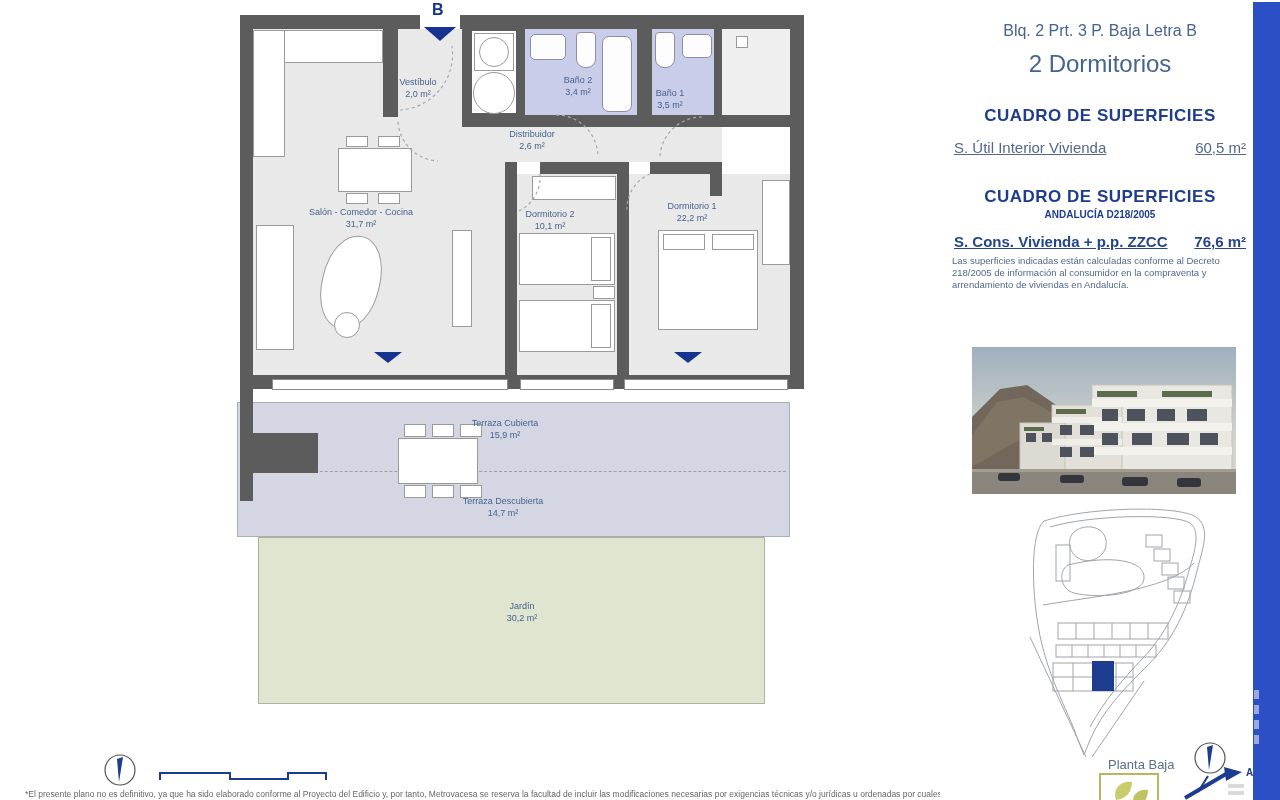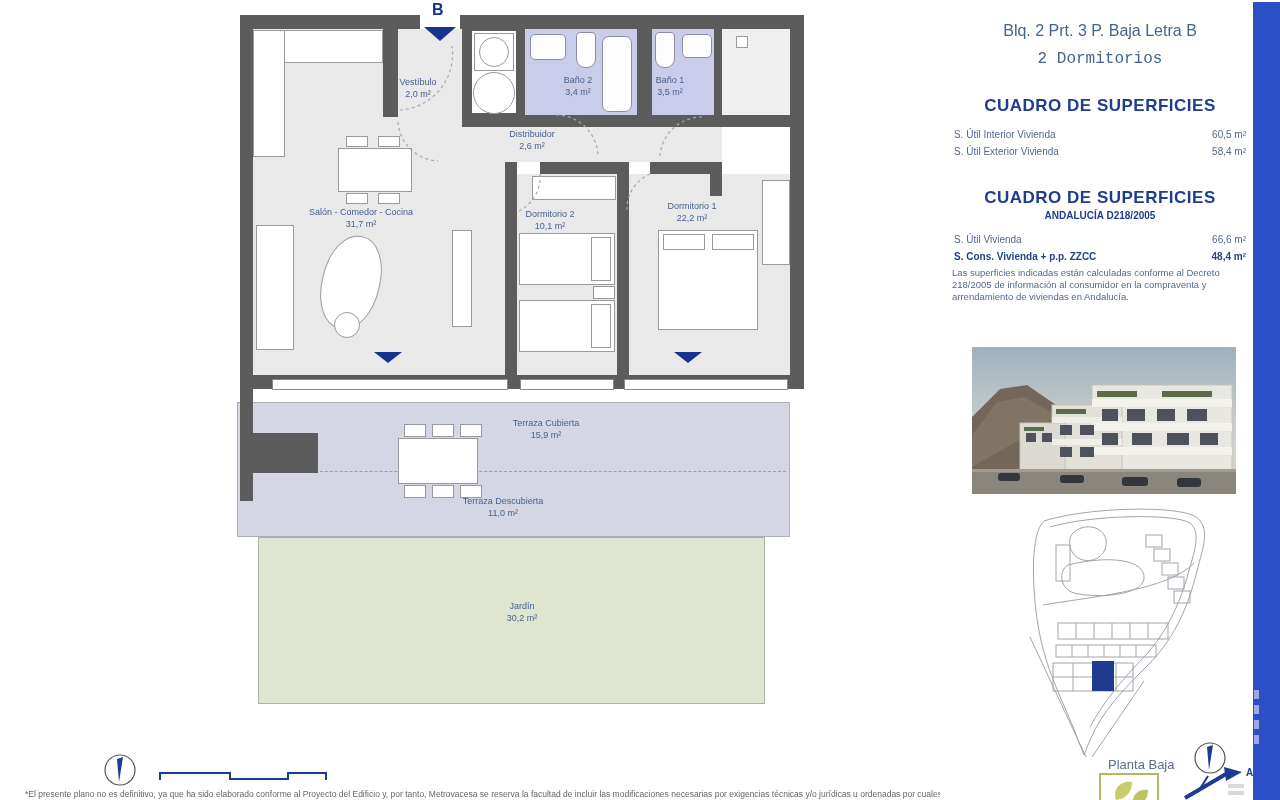--- a/index.html
+++ b/index.html
@@ -16,26 +16,26 @@
   .win{position:absolute;background:#fff;border:1px solid #8a8a8a;box-sizing:border-box;}
   .rlabel{position:absolute;text-align:center;color:#47618d;font-size:9px;line-height:12px;}
   .rlabel div:first-child{white-space:nowrap;}
   .tri{position:absolute;width:0;height:0;border-left:14px solid transparent;
        border-right:14px solid transparent;border-top:11px solid #16338f;}
   .entry-b{position:absolute;color:#16338f;font-weight:bold;font-size:16px;}
   .dash-line{position:absolute;border-top:1px dashed #9aa0ae;}
   
   .panel{position:absolute;left:952px;top:22px;width:296px;text-align:center;}
   .hdr1{color:#46648f;font-size:16px;font-weight:normal;margin-bottom:10px;}
-  .hdr2{color:#46648f;font-size:16px;margin-bottom:28px;font-family:Liberation Mono, monospace;}
+  .hdr2{color:#46648f;font-size:24px;margin-bottom:28px;}
   .ttitle{color:#1e3d8d;font-size:17px;font-weight:bold;letter-spacing:.5px;}
   .tsub{color:#1e3d8d;font-size:10px;font-weight:bold;margin-top:2px;}
   .stable{margin-top:10px;text-align:left;}
-  .srow{display:flex;justify-content:space-between;color:#53688c;font-size:10px;
-        padding:3px 2px;}
+  .srow{display:flex;justify-content:space-between;color:#53688c;font-size:15px;
+        padding:3px 2px;text-decoration:underline;}
   .srow.bold{font-weight:bold;color:#24458c;}
   .note{color:#53688c;font-size:9.5px;line-height:12px;text-align:left;margin-top:2px;}
   .caption{position:absolute;color:#5a6e8e;font-size:13px;}
   .footer{position:absolute;left:25px;top:789px;width:915px;color:#666;font-size:8.5px;
           white-space:nowrap;overflow:hidden;}
   .bluebar{position:absolute;left:1253px;top:2px;width:27px;height:798px;background:#2b4fc4;}
   .bluebar span{position:absolute;left:1px;width:5px;height:9px;background:#9aa9e2;}
   svg{display:block;}
 </style>
 </head>
@@ -142,47 +142,47 @@
     <div class="tri" style="left:674px;top:352px;"></div>
 
     <div class="rlabel" style="left:378px;top:76px;width:80px;">
       <div>Vestíbulo</div>
         <div>2,0 m²</div>
     </div>
     <div class="rlabel" style="left:538px;top:74px;width:80px;">
       <div>Baño 2</div>
         <div>3,4 m²</div>
     </div>
-    <div class="rlabel" style="left:638px;top:74px;width:64px;">
+    <div class="rlabel" style="left:638px;top:87px;width:64px;">
       <div>Baño 1</div>
         <div>3,5 m²</div>
     </div>
     <div class="rlabel" style="left:492px;top:128px;width:80px;">
       <div>Distribuidor</div>
         <div>2,6 m²</div>
     </div>
     <div class="rlabel" style="left:271px;top:206px;width:180px;">
       <div>Salón - Comedor - Cocina</div>
         <div>31,7 m²</div>
     </div>
     <div class="rlabel" style="left:495px;top:208px;width:110px;">
       <div>Dormitorio 2</div>
         <div>10,1 m²</div>
     </div>
     <div class="rlabel" style="left:637px;top:200px;width:110px;">
       <div>Dormitorio 1</div>
         <div>22,2 m²</div>
     </div>
-    <div class="rlabel" style="left:453px;top:417px;width:104px;padding-left:41px;">
+    <div class="rlabel" style="left:453px;top:417px;width:104px;">
       <div>Terraza Cubierta</div>
         <div>15,9 m²</div>
     </div>
     <div class="rlabel" style="left:448px;top:495px;width:110px;">
       <div>Terraza Descubierta</div>
-        <div>11,0 m²</div>
+        <div>14,7 m²</div>
     </div>
     <div class="rlabel" style="left:472px;top:600px;width:100px;">
       <div>Jardín</div>
         <div>30,2 m²</div>
     </div>
   </div>
 
   <svg class="abs" style="left:100px;top:752px;" width="230" height="40">
     <circle cx="20" cy="18" r="15" fill="none" stroke="#555" stroke-width="1.2"></circle>
     <polygon points="23,5 17,7 19,30" fill="#1d3c8f"></polygon>
@@ -192,36 +192,28 @@
   <div class="panel">
     <div class="hdr1">Blq. 2 Prt. 3 P. Baja Letra B</div>
     <div class="hdr2">2 Dormitorios</div>
 
     <div class="ttitle">CUADRO DE SUPERFICIES</div>
     <div class="stable">
       <div class="srow">
         <span>S. Útil Interior Vivienda</span>
           <span>60,5 m²</span>
       </div>
-      <div class="srow">
-        <span>S. Útil Exterior Vivienda</span>
-          <span>58,4 m²</span>
-      </div>
     </div>
 
     <div class="ttitle" style="margin-top:28px;">CUADRO DE SUPERFICIES</div>
     <div class="tsub">ANDALUCÍA D218/2005</div>
     <div class="stable">
-      <div class="srow">
-        <span>S. Útil Vivienda</span>
-          <span>66,6 m²</span>
-      </div>
       <div class="srow bold">
         <span>S. Cons. Vivienda + p.p. ZZCC</span>
-          <span>48,4 m²</span>
+          <span>76,6 m²</span>
       </div>
       <div class="note">Las superficies indicadas están calculadas conforme al Decreto 218/2005 de información al consumidor en la compraventa y arrendamiento de viviendas en Andalucía.</div>
     </div>
   </div>
 
   <svg class="abs" style="left:972px;top:347px;" width="264" height="147">
     <defs>
       <linearGradient id="sky" x1="0" y1="0" x2="0" y2="1">
         <stop offset="0" stop-color="#9fb0bd"></stop>
           <stop offset="0.6" stop-color="#cfd2cd"></stop>

